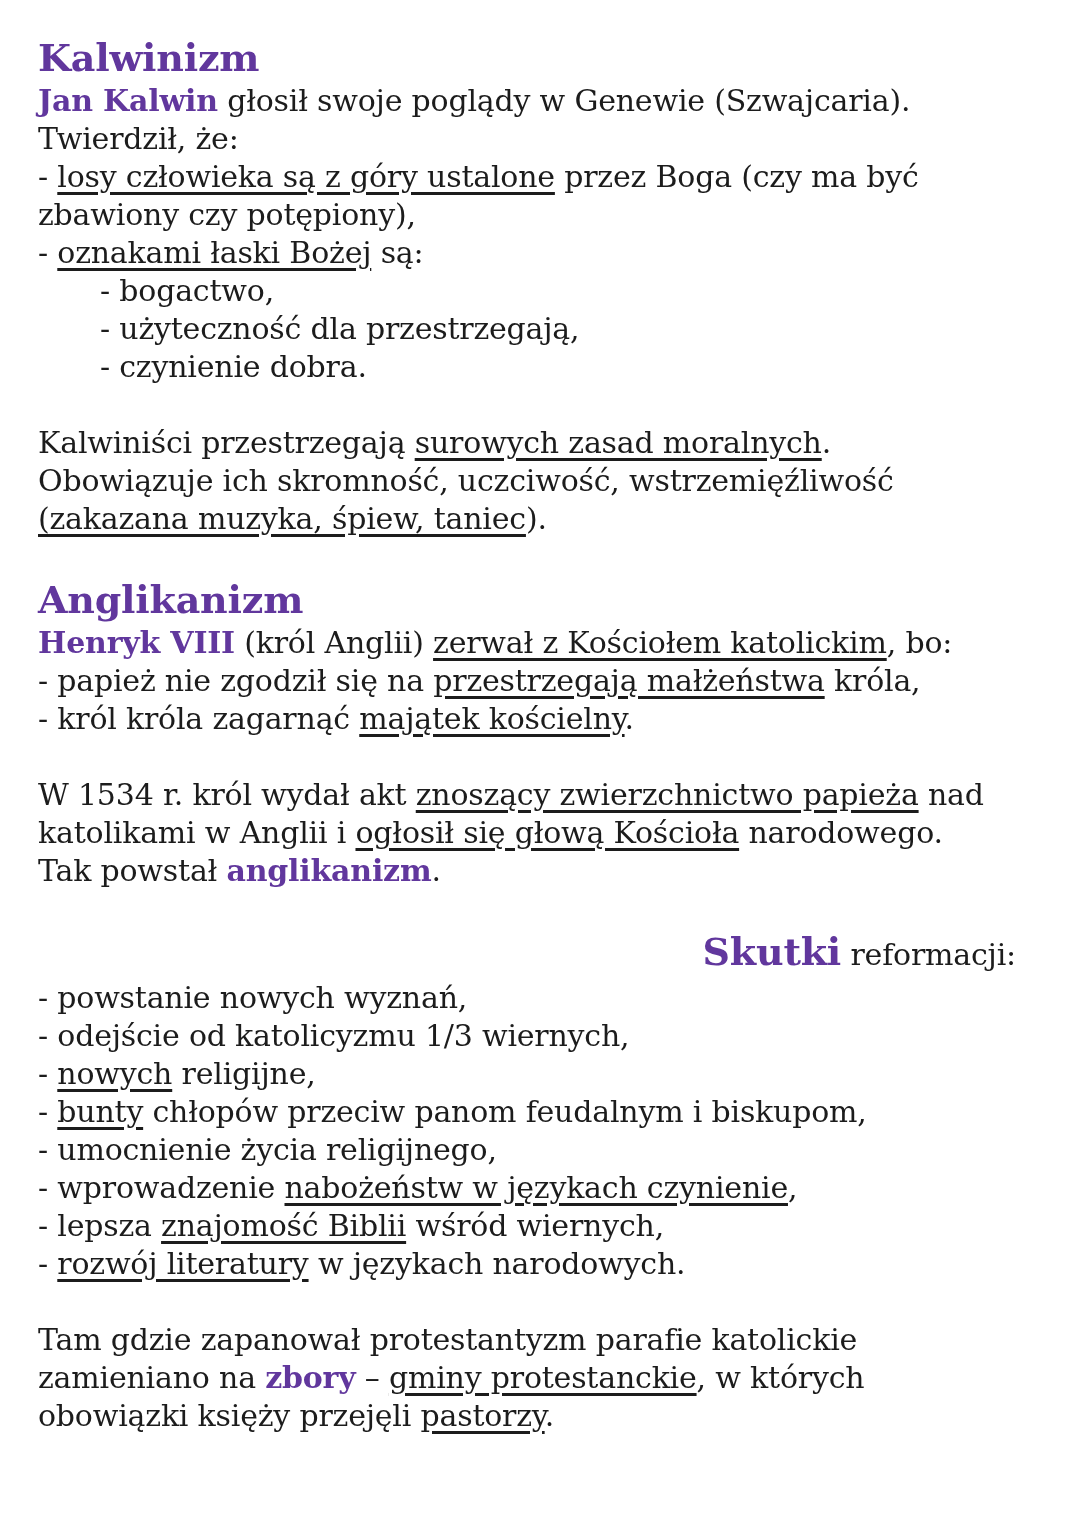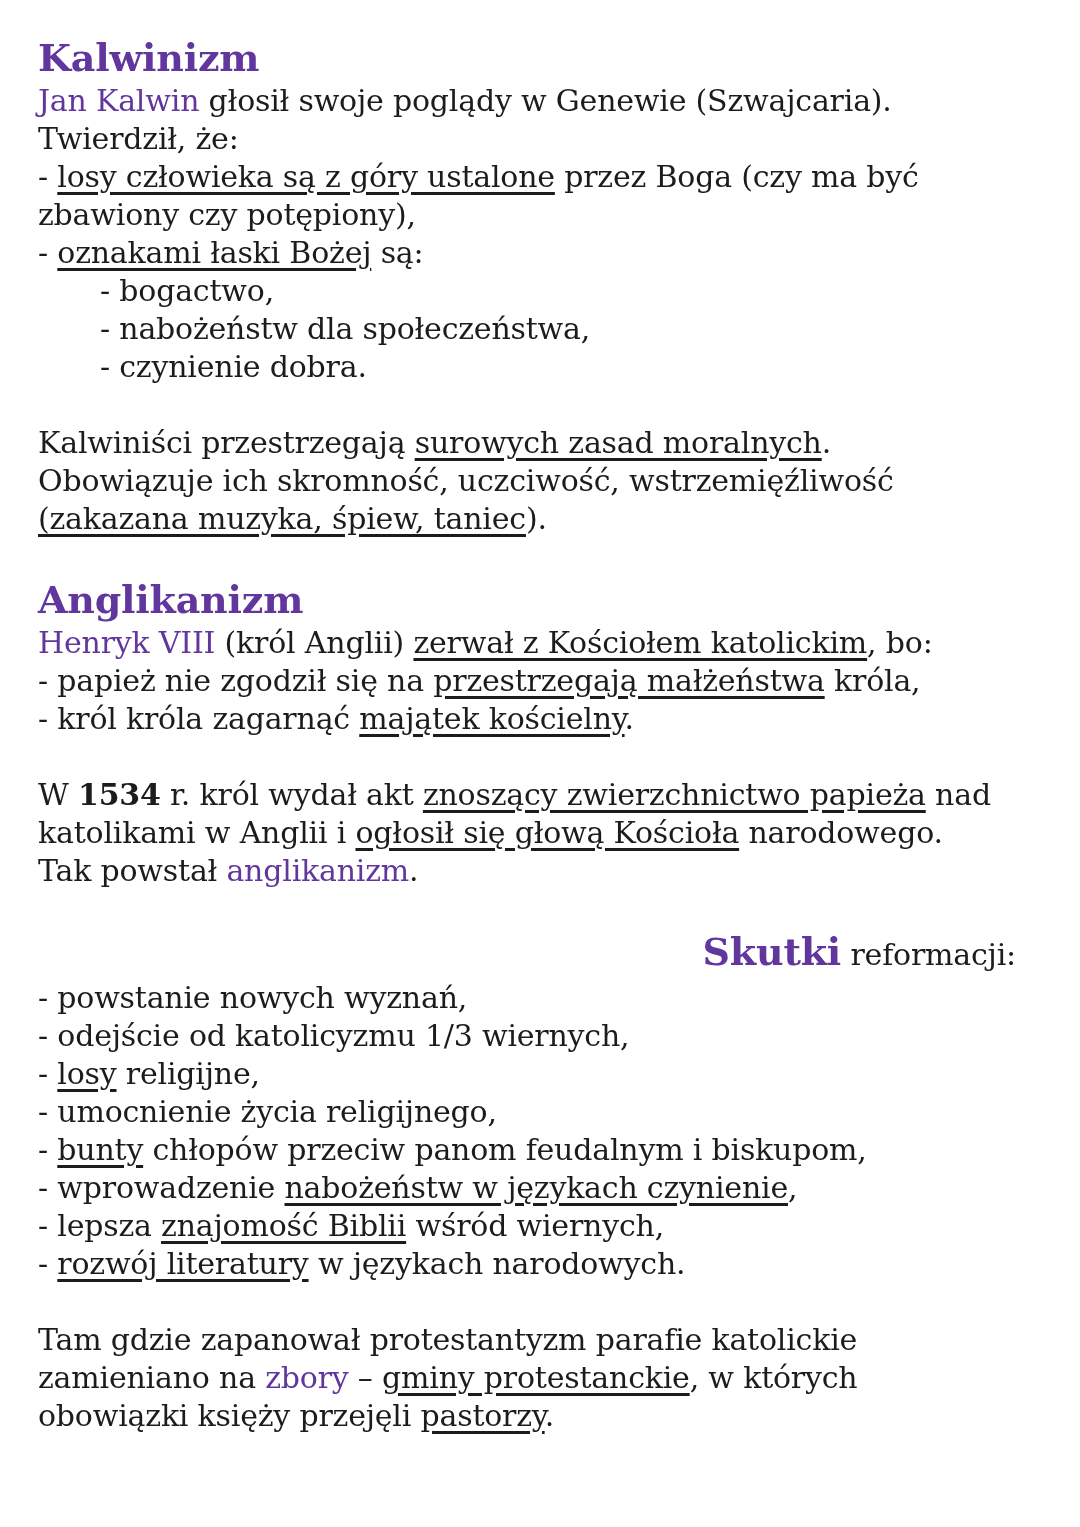--- a/index.html
+++ b/index.html
@@ -22,22 +22,22 @@
   }
   .h1{
     font-size:38px;
     line-height:48px;
     font-weight:bold;
     color:var(--purple);
     margin:0;
   }
   .heading-line{line-height:48px;text-align:right;}
   .line{white-space:pre-wrap;}
-  .kt{font-weight:normal;color:var(--purple);}   
-  .b{font-weight:bold;}
+  .kt{font-weight:bold;color:var(--purple);}   
+  .b{font-weight:normal;}
   .u{
     text-decoration:underline;
     text-decoration-thickness:2.5px;
     text-underline-offset:5px;
   }
   .sub{padding-left:62px;}
   .sp{height:38px;}
 </style>
 </head>
 <body>
@@ -45,21 +45,21 @@
 <div class="page">
 
   <section>
     <div class="h1">Kalwinizm</div>
     <div class="line"><span class="kt">Jan Kalwin</span><span> głosił swoje poglądy w Genewie (Szwajcaria).</span></div>
     <div class="line">Twierdził, że:</div>
     <div class="line"><span>- </span><span class="u">losy człowieka są z góry ustalone</span><span> przez Boga (czy ma być</span></div>
     <div class="line">zbawiony czy potępiony),</div>
     <div class="line"><span>- </span><span class="u">oznakami łaski Bożej</span><span> są:</span></div>
     <div class="line sub">- bogactwo,</div>
-    <div class="line sub">- nabożeństw dla społeczeństwa,</div>
+    <div class="line sub">- użyteczność dla przestrzegają,</div>
     <div class="line sub">- czynienie dobra.</div>
   </section>
 
   <div class="sp"></div>
 
   <section>
     <div class="line"><span>Kalwiniści przestrzegają </span><span class="u">surowych zasad moralnych</span><span>.</span></div>
     <div class="line">Obowiązuje ich skromność, uczciwość, wstrzemięźliwość</div>
     <div class="line"><span class="u">(zakazana muzyka, śpiew, taniec</span><span>).</span></div>
   </section>
@@ -80,23 +80,23 @@
     <div class="line"><span>katolikami w Anglii i </span><span class="u">ogłosił się głową Kościoła</span><span> narodowego.</span></div>
     <div class="line"><span>Tak powstał </span><span class="kt">anglikanizm</span><span>.</span></div>
   </section>
 
   <div class="sp"></div>
 
   <section>
     <div class="heading-line"><span class="h1">Skutki</span><span> reformacji:</span></div>
     <div class="line">- powstanie nowych wyznań,</div>
     <div class="line">- odejście od katolicyzmu 1/3 wiernych,</div>
-    <div class="line"><span>- </span><span class="u">losy</span><span> religijne,</span></div>
+    <div class="line"><span>- </span><span class="u">nowych</span><span> religijne,</span></div>
+    <div class="line"><span>- </span><span class="u">bunty</span><span> chłopów przeciw panom feudalnym i biskupom,</span></div>
     <div class="line">- umocnienie życia religijnego,</div>
-    <div class="line"><span>- </span><span class="u">bunty</span><span> chłopów przeciw panom feudalnym i biskupom,</span></div>
     <div class="line"><span>- wprowadzenie </span><span class="u">nabożeństw w językach czynienie</span><span>,</span></div>
     <div class="line"><span>- lepsza </span><span class="u">znajomość Biblii</span><span> wśród wiernych,</span></div>
     <div class="line"><span>- </span><span class="u">rozwój literatury</span><span> w językach narodowych.</span></div>
   </section>
 
   <div class="sp"></div>
 
   <section>
     <div class="line">Tam gdzie zapanował protestantyzm parafie katolickie</div>
     <div class="line"><span>zamieniano na </span><span class="kt">zbory</span><span> – </span><span class="u">gminy protestanckie</span><span>, w których</span></div>

